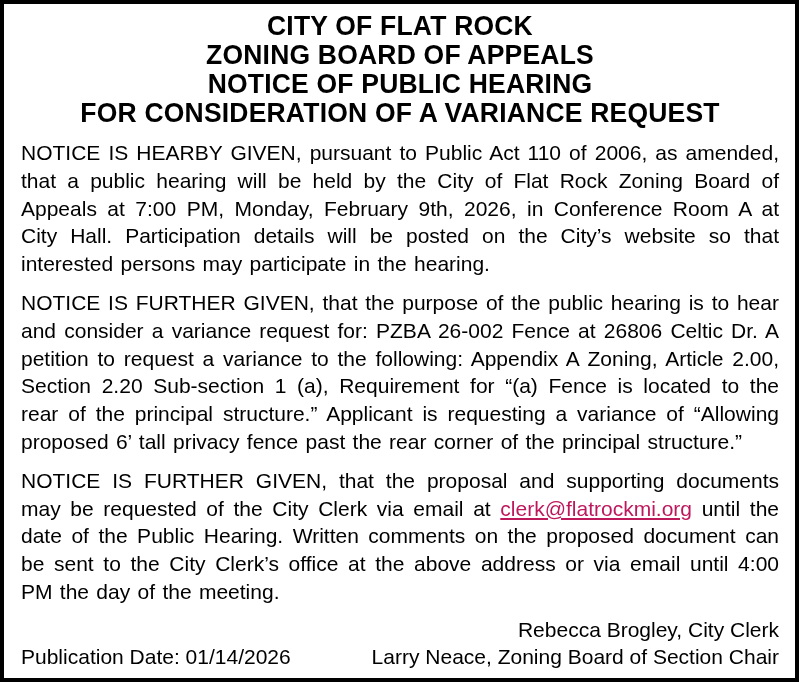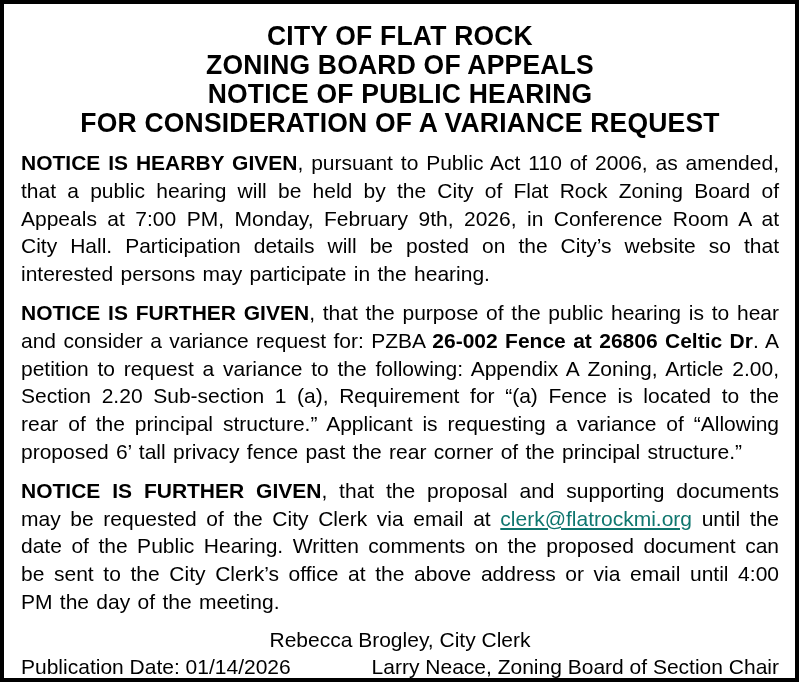--- a/index.html
+++ b/index.html
@@ -14,50 +14,50 @@
     box-sizing: border-box;
     border: 4px solid #000000;
     background: #ffffff;
     color: #000000;
     font-family: "Liberation Sans", sans-serif;
     padding: 8px 16px 8px 17px;
     overflow: hidden;
   }
   .header {
     text-align: center;
-    margin-top: 10px;
+    margin-top: 0;
   }
   .h-line {
     font-size: 26.5px;
     line-height: 29px;
     font-weight: 800;
     letter-spacing: 0.2px;
     transform: scaleY(1.04);
     white-space: nowrap;
   }
   .para {
     margin: 11px 0 0 0;
     font-size: 21px;
     line-height: 27.8px;
     text-align: justify;
     text-justify: inter-word;
     word-spacing: 1.5px;
   }
   .seg-bold {
-    font-weight: bold;
+    font-weight: normal;
   }
   .seg-link {
     text-decoration: underline;
-    color: #0f766e;
+    color: #be185d;
   }
   .sig-clerk {
     margin-top: 10px;
     font-size: 21px;
     line-height: 27.5px;
-    text-align: center;
+    text-align: right;
   }
   .bottom-row {
     display: flex;
     justify-content: space-between;
     align-items: baseline;
     font-size: 21px;
     line-height: 27.5px;
   }
 </style>
 </head>

